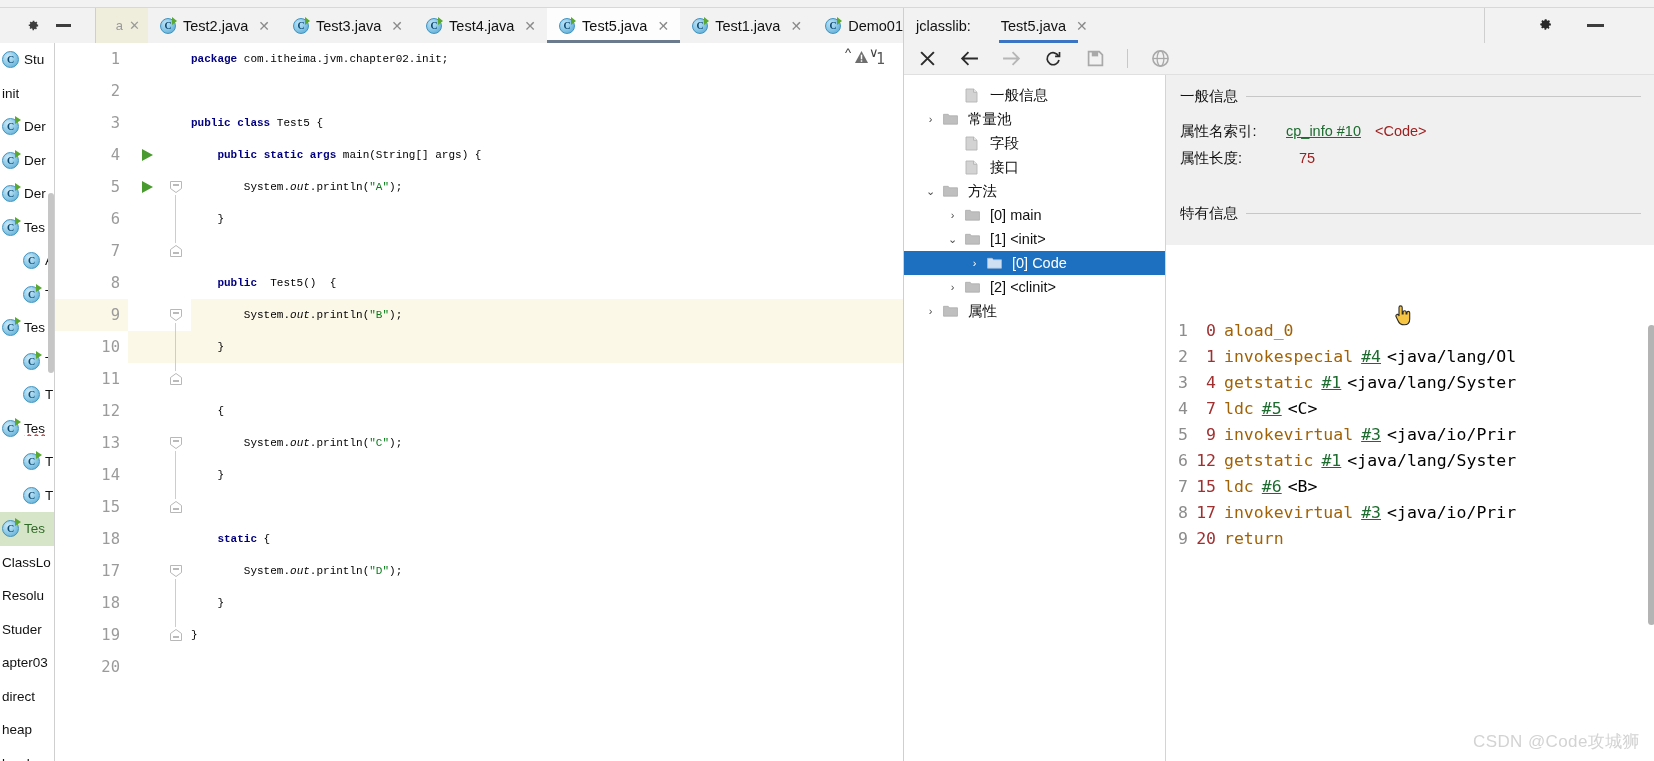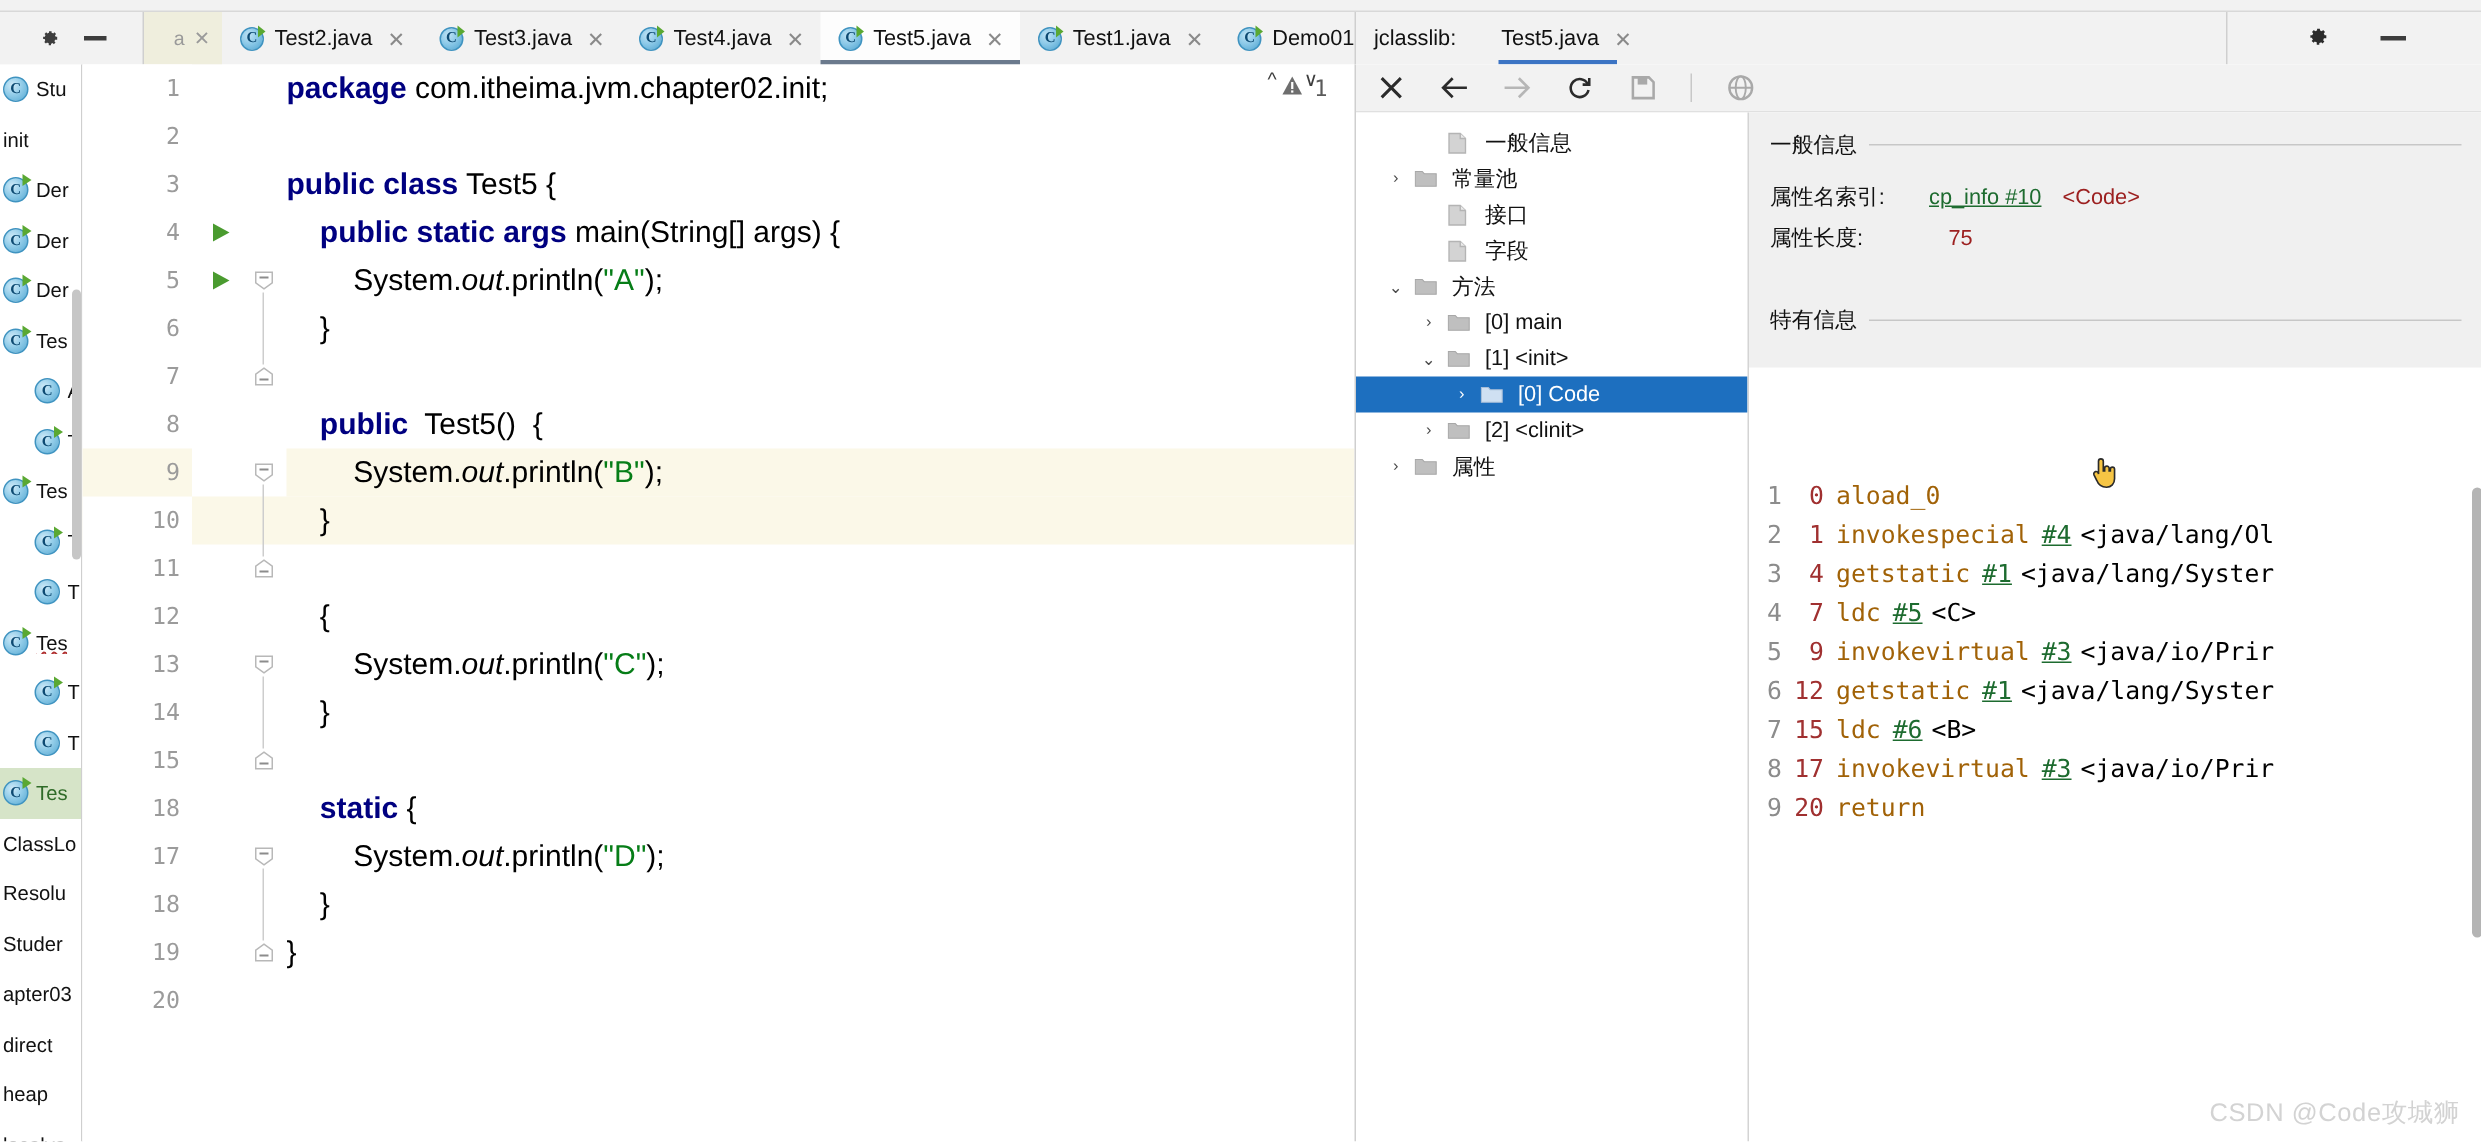--- a/index.html
+++ b/index.html
@@ -141,21 +141,21 @@
   }
   .fold {
     position: absolute; left: 41px; top: 9px; width: 14px; height: 14px;
   }
   .fold svg { display: block; }
   .fold-line {
     position: absolute; left: 47px; width: 1px; background: #cdcdcd;
   }
   .code {
     position: absolute; left: 136px; top: 0; width: 712px; height: 100%;
-    font-family: Liberation Sans, sans-serif; font-size: 20px;
+    font-family: Liberation Mono, monospace; font-size: 11px;
   }
   .cl { height: 32px; line-height: 32px; white-space: pre; }
   .cl.hl { background: #fbf8e8; }
   .kw  { color: #000080; font-weight: bold; }
   .str { color: #067d17; }
   .fld { color: #000000; font-style: italic; }
   .hlband {
     position: absolute; left: 0; top: 0; width: 848px; height: 32px;
     background: #fbf8e8; z-index: 0;
   }
@@ -620,32 +620,32 @@
         </div>
         <div class="tnode">
           <span style="width: 36px; flex: 0 0 auto;"></span>
           <span class="tarrow"></span>
           <span class="ticon file">
             <svg width="13" height="15" viewBox="0 0 13 15">
               <path d="M1 1h7.5L12 4.3V14H1z" fill="#d3d3d3" stroke="#b4b4b4" stroke-width=".9"></path>
               <path d="M8.5 1v3.3H12" fill="#eaeaea" stroke="#b4b4b4" stroke-width=".9"></path>
             </svg>
           </span>
-          <span style="margin-left: 4px;">接口</span>
+          <span style="margin-left: 4px;">字段</span>
         </div>
         <div class="tnode">
           <span style="width: 36px; flex: 0 0 auto;"></span>
           <span class="tarrow"></span>
           <span class="ticon file">
             <svg width="13" height="15" viewBox="0 0 13 15">
               <path d="M1 1h7.5L12 4.3V14H1z" fill="#d3d3d3" stroke="#b4b4b4" stroke-width=".9"></path>
               <path d="M8.5 1v3.3H12" fill="#eaeaea" stroke="#b4b4b4" stroke-width=".9"></path>
             </svg>
           </span>
-          <span style="margin-left: 4px;">字段</span>
+          <span style="margin-left: 4px;">接口</span>
         </div>
         <div class="tnode">
           <span style="width: 14px; flex: 0 0 auto;"></span>
           <span class="tarrow">⌄</span>
           <span class="ticon folder">
             <svg width="15" height="13" viewBox="0 0 16 14">
               <path d="M0.5 2.5h5l1.4 1.6h8.6v9H0.5z" fill="#bfbfbf" stroke="#a8a8a8" stroke-width=".8"></path>
             </svg>
           </span>
           <span style="margin-left: 4px;">方法</span>

